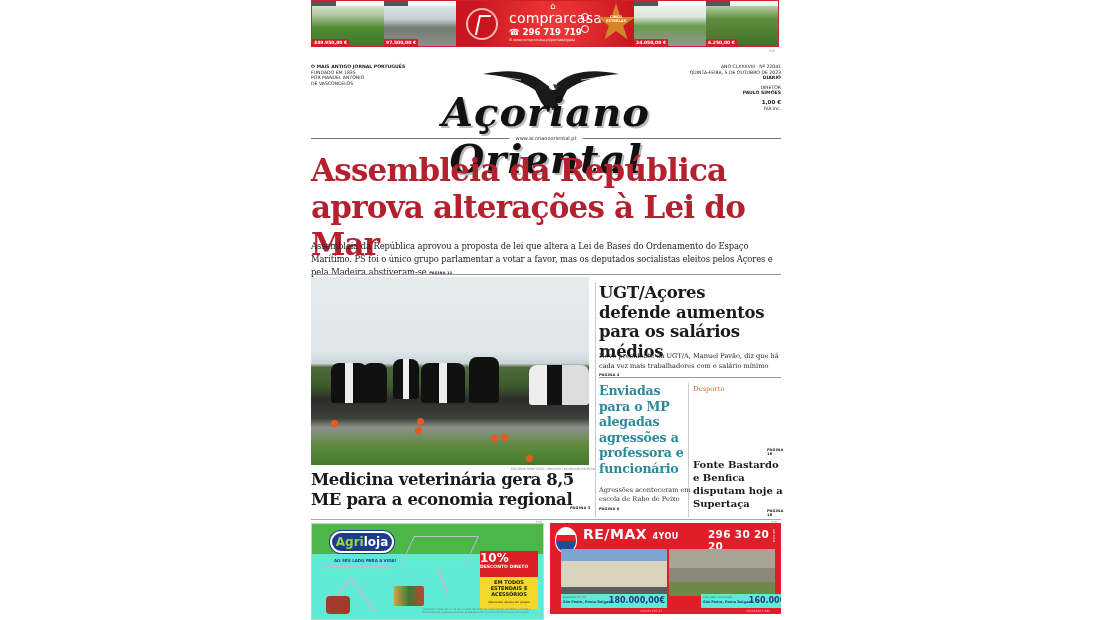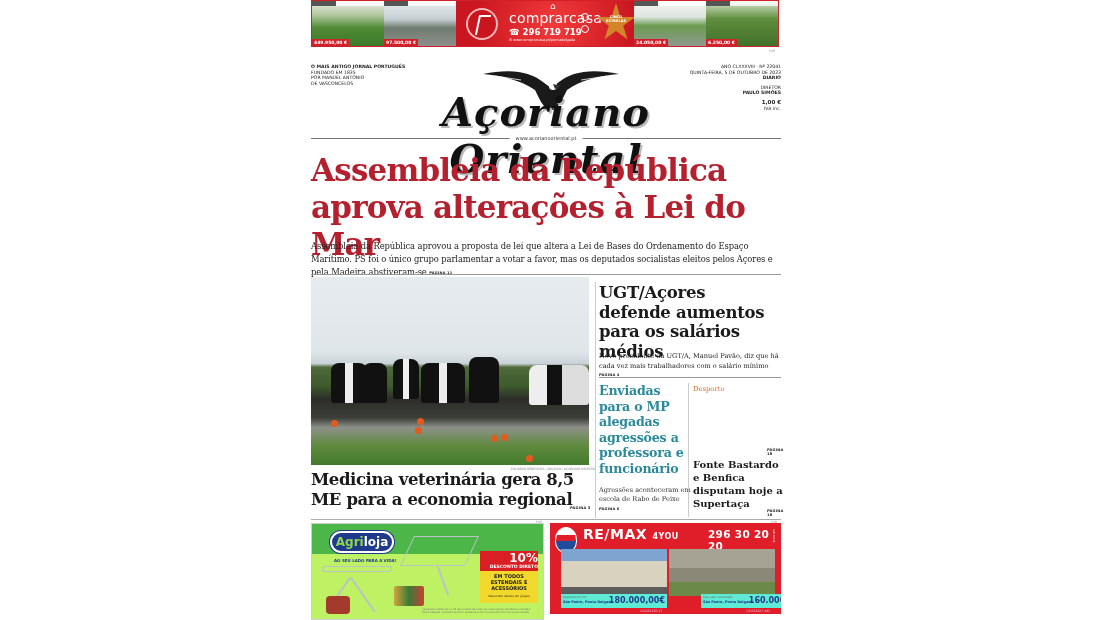--- a/index.html
+++ b/index.html
@@ -74,28 +74,28 @@
   .mp-lede { position: absolute; left: 288px; top: 486px; width: 94px; font-family: "DejaVu Serif", serif; font-size: 6.6px; line-height: 9.3px; color: #333; }
   .vline2 { position: absolute; left: 377px; top: 383px; width: 1px; height: 134px; background: #ccc; }
   .sport-kicker { position: absolute; left: 382px; top: 385px; font-family: "DejaVu Serif", serif; font-size: 6.8px; color: #d56a2a; }
   .sport-head1 { position: absolute; left: 382px; top: 396px; width: 90px; font-family: "DejaVu Serif", serif; font-weight: bold; font-size: 10px; line-height: 13px; color: #1a1a1a; }
   .sport-pg1 { position: absolute; left: 456px; top: 448px; }
   .sport-head2 { position: absolute; left: 382px; top: 458px; width: 90px; font-family: "DejaVu Serif", serif; font-weight: bold; font-size: 10px; line-height: 13px; color: #1a1a1a; }
   .sport-pg2 { position: absolute; left: 456px; top: 509px; }
   .rule-bottom { position: absolute; left: 0; top: 519px; width: 470px; height: 1px; background: #aaa; }
 
   
-  .ad-agri { position: absolute; left: 0; top: 523px; width: 233px; height: 97px; border: 1px solid #cfcfcf; background: #bef264; overflow: hidden; }
+  .ad-agri { position: absolute; left: 0; top: 523px; width: 233px; height: 97px; border: 1px solid #cfcfcf; background: #5eead4; overflow: hidden; }
   .ad-agri .band { position: absolute; left: 0; top: 0; right: 0; height: 30px; background: #4db649; }
   .ad-agri .logo-pill { position: absolute; left: 18px; top: 7px; width: 64px; height: 22px; border-radius: 14px; background: #1f3a8a; border: 2px solid #fff; box-shadow: 0 0 0 1px #1f3a8a; color: #fff; font: bold 12px "DejaVu Sans", sans-serif; text-align: center; line-height: 18px; }
   .ad-agri .logo-pill span { color: #8dd64d; }
   .ad-agri .slogan { position: absolute; left: 22px; top: 34px; font: bold 4px "DejaVu Sans", sans-serif; color: #1f3a8a; white-space: nowrap; }
   .ad-agri .rack { position: absolute; border: 1.5px solid #b9c3c8; }
   .ad-agri .discount { position: absolute; left: 168px; top: 27px; width: 58px; height: 52px; }
-  .ad-agri .discount .top { background: #d91e24; color: #fff; text-align: right; font: bold 12px "DejaVu Sans", sans-serif; line-height: 11px; padding-top: 2px; height: 20px; }
+  .ad-agri .discount .top { background: #d91e24; color: #fff; text-align: left; font: bold 12px "DejaVu Sans", sans-serif; line-height: 11px; padding-top: 2px; height: 26px; }
   .ad-agri .discount .top small { display: block; font-size: 4.5px; line-height: 5px; }
   .ad-agri .discount .bot { background: #f2d82b; color: #1a1a1a; text-align: center; font: bold 5px "DejaVu Sans", sans-serif; line-height: 6px; padding-top: 2px; height: 32px; }
   .ad-agri .discount .bot small { display: block; font-size: 2.8px; font-weight: normal; margin-top: 2px; }
   .ad-agri .fine { position: absolute; left: 110px; top: 84px; font: 2.5px "DejaVu Sans", sans-serif; color: #777; width: 115px; line-height: 3.2px; }
   .ad-agri .roll { position: absolute; left: 14px; top: 72px; width: 24px; height: 18px; border-radius: 4px; background: #a43a2b; }
   .ad-agri .food { position: absolute; left: 82px; top: 62px; width: 30px; height: 20px; background: linear-gradient(90deg, #d3a33e, #3b7a3a, #c94030); border-radius: 2px; }
   .copyright { position: absolute; left: 300px; top: 596px; font: 10px "DejaVu Sans", sans-serif; color: #444; }
 
   .ad-remax { position: absolute; left: 239px; top: 523px; width: 231px; height: 91px; background: #e01e2a; overflow: hidden; font-family: "DejaVu Sans", sans-serif; color: #fff; }
   .ad-remax .balloon { position: absolute; left: 5px; top: 4px; width: 22px; height: 26px; border-radius: 50% 50% 45% 45%; background: linear-gradient(180deg, #fff 0 30%, #e01e2a 30% 55%, #1f4d9c 55%); border: 1px solid #fff; }

